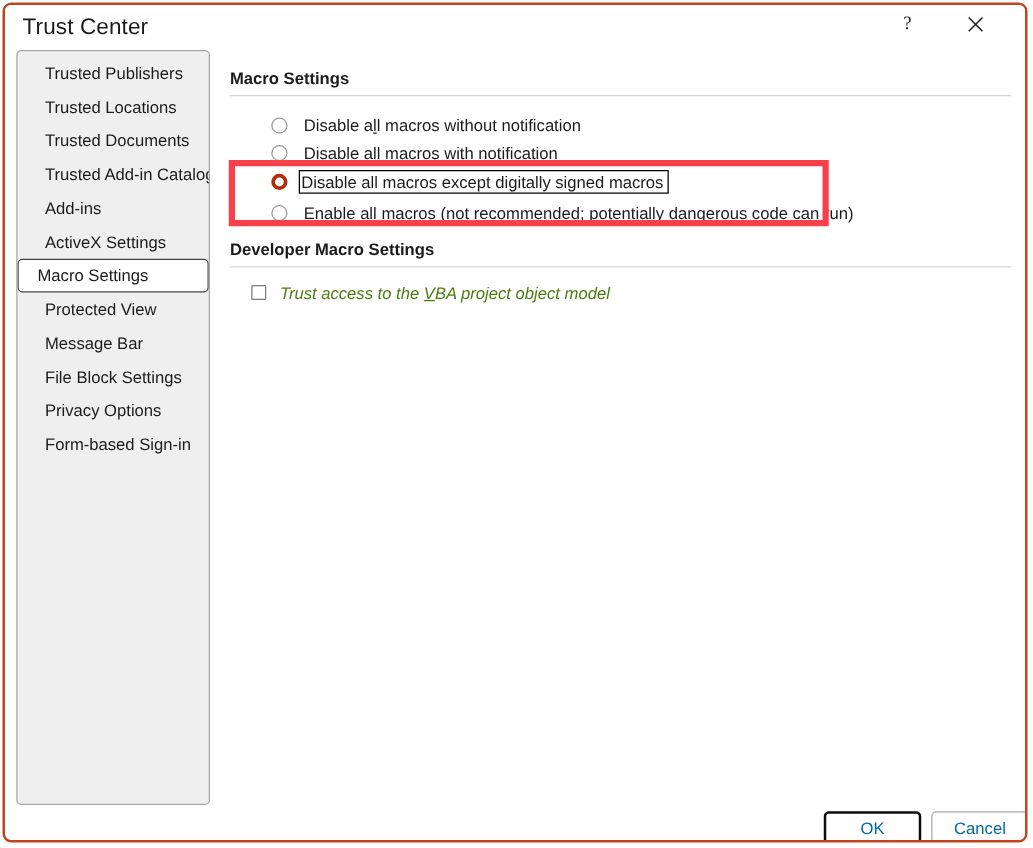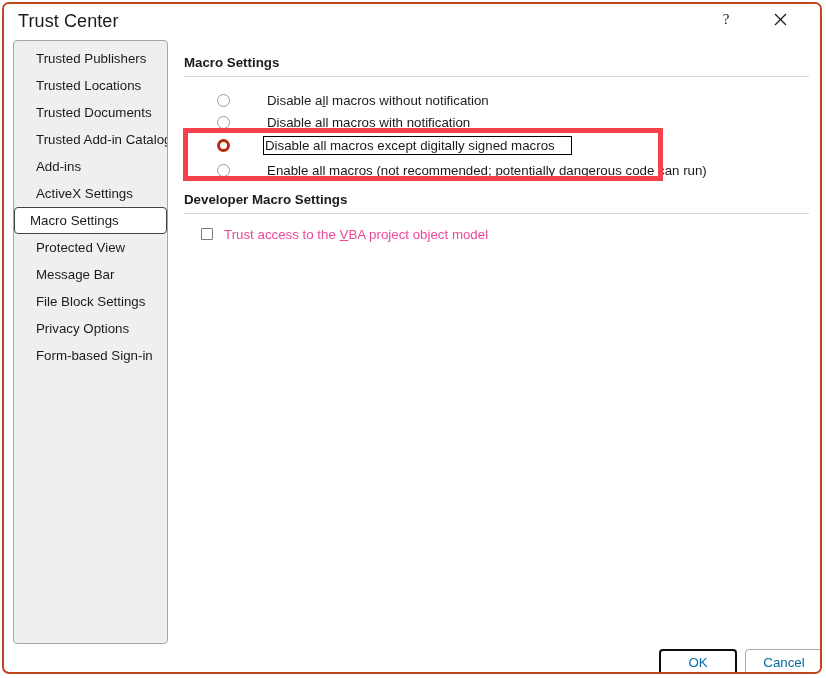--- a/index.html
+++ b/index.html
@@ -110,21 +110,20 @@
   }
 
   
   .radio-row {
     position: absolute;
     display: flex;
     align-items: center;
     height: 22px;
     white-space: nowrap;
     cursor: default;
-    gap: 24px;
   }
   .radio-mark {
     width: 13px;
     height: 13px;
     border-radius: 50%;
     box-sizing: border-box;
     border: 1.4px solid #9a9a9a;
     background: #ffffff;
     flex: 0 0 auto;
     position: relative;
@@ -135,21 +134,21 @@
   }
   .radio-label {
     margin-left: 11px;
     font-size: 13.3px;
     color: #1b1b1b;
     line-height: 17px;
     padding: 1px 2px 1px 2px;
   }
   .radio-label.focused {
     border: 1.8px solid #000000;
-    padding: 0px 16px 0px 1px;
+    padding: 0px 3px 0px 1px;
     margin-left: 9px;
   }
   u { text-decoration: underline; text-underline-offset: 1px; }
 
   
   .check-row {
     position: absolute;
     display: flex;
     align-items: center;
     height: 20px;
@@ -161,21 +160,22 @@
     height: 12px;
     box-sizing: border-box;
     border: 1.3px solid #7b7b7b;
     background: #ffffff;
     border-radius: 1px;
     flex: 0 0 auto;
   }
   .check-label {
     margin-left: 11px;
     font-size: 13.3px;
-    color: #ec4899;
+    color: #4d7c0f;
+    font-style: italic;
   }
 
   
   .annot-box {
     position: absolute;
     left: 179px;
     top: 124px;
     width: 480px;
     height: 53px;
     box-sizing: border-box;

